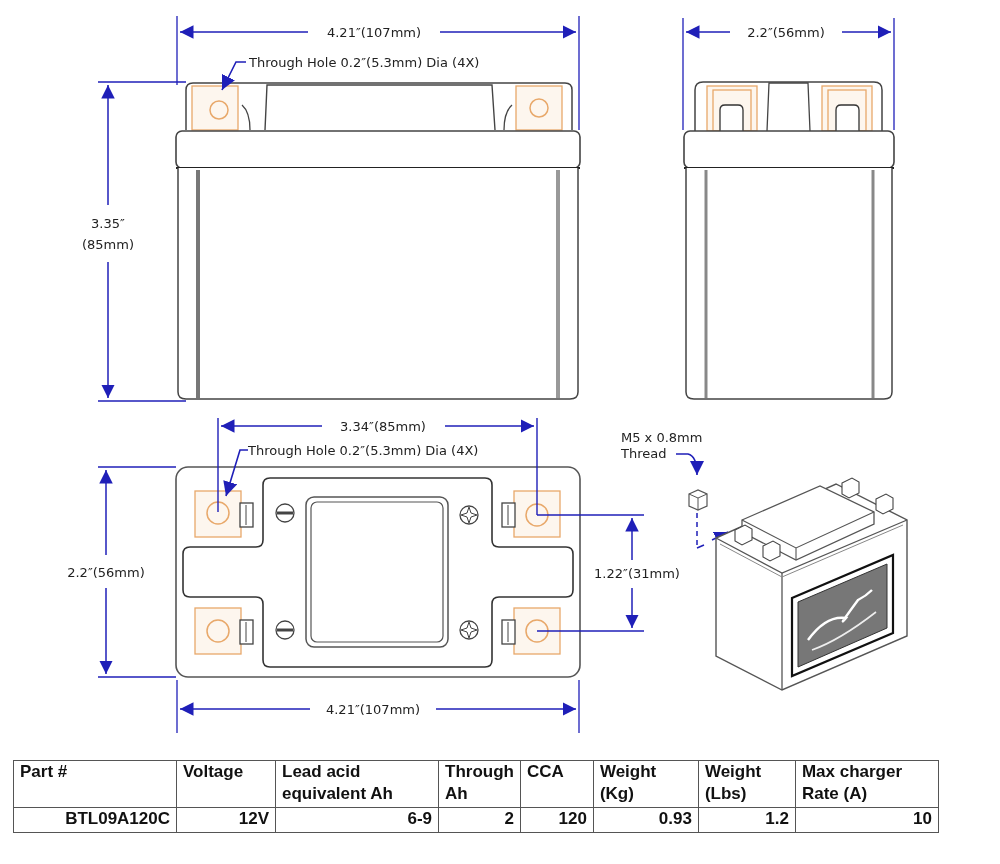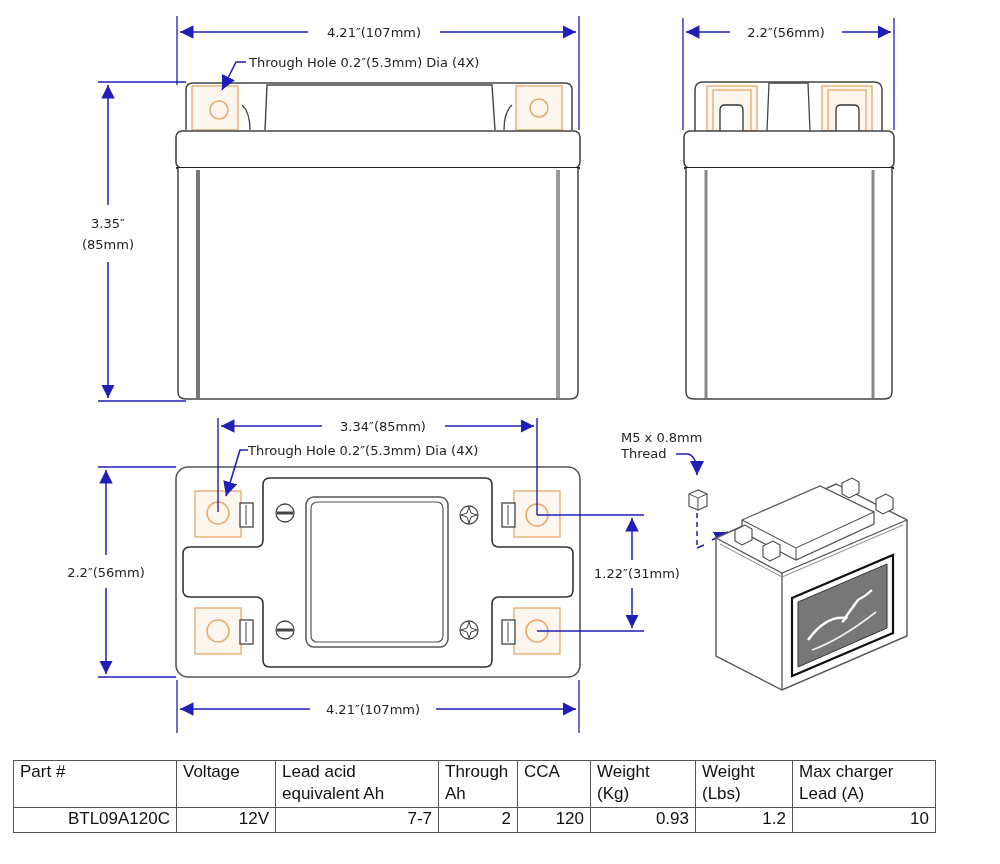--- a/index.html
+++ b/index.html
@@ -1,21 +1,21 @@
 <!DOCTYPE html>
 <html><head>
   <meta charset="utf-8">
   <style>
     html, body { margin: 0; padding: 0; background: #ffffff; }
     body { width: 1000px; height: 864px; position: relative; overflow: hidden; font-family: "DejaVu Sans", sans-serif; }
     #drawing { position: absolute; left: 0; top: 0; }
     .dimtext { font-family: "DejaVu Sans", sans-serif; font-size: 13px; fill: #222; }
     .calltext { font-family: "DejaVu Sans", sans-serif; font-size: 13px; fill: #222; }
     table.spec { position: absolute; left: 13px; top: 760px; border-collapse: collapse; font-family: "Liberation Sans", sans-serif; font-size: 17px; color: #111; }
-    table.spec td, table.spec th { border: 1.5px solid #555; padding: 0 6px; font-weight: normal; vertical-align: top; line-height: 22px; }
+    table.spec td, table.spec th { border: 1.5px solid #555; padding: 0 6px; font-weight: bold; vertical-align: top; line-height: 22px; }
     table.spec th { height: 46px; }
     table.spec td { height: 24px; text-align: right; }
     th.c { text-align: left; }
     th.l { text-align: left; }
     td.l { text-align: right; }
   </style>
 </head>
 <body>
 
 <svg id="drawing" width="1000" height="750" viewBox="0 0 1000 750">
@@ -206,28 +206,28 @@
 <table class="spec">
   <thead>
     <tr>
       <th class="l" style="width:150px"><span>Part #</span><br><span></span></th>
       <th class="c" style="width:86px"><span>Voltage</span><br><span></span></th>
       <th class="c" style="width:150px"><span>Lead acid</span><br><span>equivalent Ah</span></th>
       <th class="c" style="width:66px"><span>Through</span><br><span>Ah</span></th>
       <th class="c" style="width:60px"><span>CCA</span><br><span></span></th>
       <th class="c" style="width:92px"><span>Weight</span><br><span>(Kg)</span></th>
       <th class="c" style="width:84px"><span>Weight</span><br><span>(Lbs)</span></th>
-      <th class="l" style="width:130px"><span>Max charger</span><br><span>Lead (A)</span></th>
+      <th class="l" style="width:130px"><span>Max charger</span><br><span>Rate (A)</span></th>
     </tr>
   </thead>
   <tbody>
     <tr>
       <td class="l">BTL09A120C</td>
       <td>12V</td>
-      <td>7-7</td>
+      <td>6-9</td>
       <td>2</td>
       <td>120</td>
       <td>0.93</td>
       <td>1.2</td>
       <td>10</td>
     </tr>
   </tbody>
 </table>
 
 </body></html>

